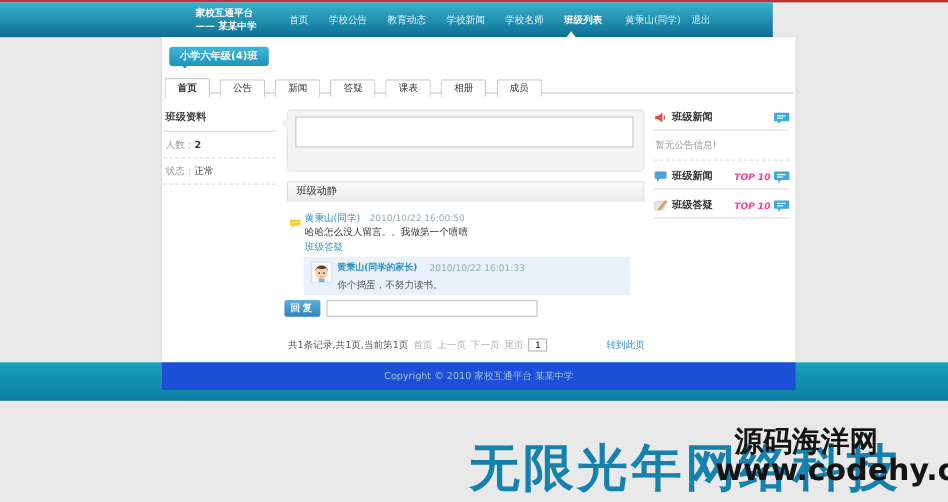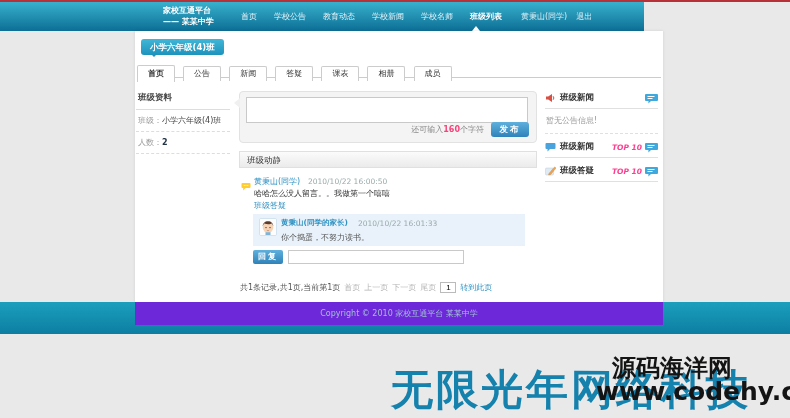--- a/index.html
+++ b/index.html
@@ -63,47 +63,47 @@
   .post-author{position:absolute;left:254px;top:176px;font-size:8px;color:#3192c2;z-index:2;cursor:pointer;}
   .post-time{position:absolute;left:308px;top:176.5px;font-size:7.5px;color:#9aa;z-index:2;}
   .post-content{position:absolute;left:254px;top:188px;font-size:8px;color:#333;z-index:2;}
   .post-toggle{position:absolute;left:254px;top:200px;font-size:8px;color:#3192c2;z-index:2;cursor:pointer;}
   .reply-card{position:absolute;left:253px;top:214px;width:272px;height:32px;background:#e9f2fa;z-index:2;}
   .reply-avatar{position:absolute;left:6px;top:4px;width:16px;height:16px;background:#fff;
     border:1px solid #d2e2ef;border-radius:2px;overflow:hidden;}
   .reply-author{position:absolute;left:28px;top:4px;font-size:7.5px;font-weight:bold;color:#3192c2;cursor:pointer;}
   .reply-time{position:absolute;left:105px;top:4.5px;font-size:7.5px;color:#9aa;}
   .reply-content{position:absolute;left:28px;top:18px;font-size:8px;color:#555;}
-  .reply-bar{position:absolute;left:253px;top:250px;height:14px;display:flex;align-items:center;gap:5px;z-index:2;}
+  .reply-bar{position:absolute;left:237px;top:250px;height:14px;display:flex;align-items:center;gap:5px;z-index:2;}
   .reply-btn{width:30px;height:14px;line-height:14px;text-align:center;
     background:linear-gradient(#5fb0dd,#2f82b9);border-radius:2px;color:#fff;font-size:8px;
     font-weight:bold;letter-spacing:2px;cursor:pointer;}
   .reply-input{width:170px;height:10px;border:1px solid #c9c9c9;font-size:8px;padding:1px 2px;outline:none;}
   
   .pagination{position:absolute;left:240px;top:282px;display:flex;align-items:center;gap:4px;
     font-size:8px;color:#555;z-index:2;white-space:nowrap;}
   .pg-link{color:#b5b5b5;cursor:default;}
   .pg-input{width:14px;height:9px;border:1px solid #bbb;font-size:8px;text-align:center;padding:0;outline:none;}
-  .pg-goto{color:#3192c2;cursor:pointer;}
+  .pg-goto{color:#3192c2;cursor:pointer;margin-left:45px;}
   
   .side-right{position:absolute;left:545px;top:88px;width:113px;z-index:2;}
   .sr-head{display:flex;align-items:center;height:20px;border-bottom:1px solid #e0e0e0;}
   .sr-icon{margin-right:4px;display:inline-flex;}
   .sr-title{font-size:8.5px;font-weight:bold;color:#333;white-space:nowrap;}
   .sr-top{margin-left:auto;margin-right:3px;font-size:7.5px;font-weight:bold;font-style:italic;
     color:#ff3e8f;white-space:nowrap;}
   .sr-more{margin-left:auto;display:inline-flex;cursor:pointer;}
   .sr-top + .sr-more{margin-left:0;}
   .sr-empty{font-size:8px;color:#999;padding:6px 0 7px 1px;border-bottom:1px dashed #e0e0e0;}
   .sr-gap{height:3px;}
   
   .footer-band{position:absolute;left:0;top:302px;width:790px;height:32px;
     background:linear-gradient(#1b9fbd,#0d7ea1);}
   .footer-bar{position:absolute;left:135px;top:302px;width:528px;height:23px;line-height:23px;
-    background:#6d28d9;color:#9fc2d1;font-size:8px;text-align:center;}
+    background:#1d4ed8;color:#9fc2d1;font-size:8px;text-align:center;}
   
   .wm-big{position:absolute;left:391px;top:362px;font-size:42px;font-weight:bold;color:#1581ad;
     letter-spacing:3px;white-space:nowrap;z-index:1;}
   .wm-site{position:absolute;left:612px;top:352px;font-size:24px;font-weight:bold;color:#141414;
     white-space:nowrap;z-index:2;}
   .wm-url{position:absolute;left:596px;top:377px;font-size:25px;font-weight:bold;color:#141414;
     white-space:nowrap;z-index:2;}
 </style>
 </head>
 <body>
@@ -140,34 +140,30 @@
   <span class="tab">新闻</span>
   <span class="tab">答疑</span>
   <span class="tab">课表</span>
   <span class="tab">相册</span>
   <span class="tab">成员</span>
 </div>
 
 <div class="side-left">
   <div class="side-title">班级资料</div>
   <div class="side-row">
-    <span>班级：</span><span class="val">小学六年级(4)班</span>
+    <span>人数：</span><span class="val strong">2</span>
   </div>
   <div class="side-row">
-    <span>人数：</span><span class="val strong">2</span>
+    <span>状态：</span><span class="val">正常</span>
   </div>
 </div>
 
 <div class="composer">
   <div class="composer-tail"></div>
   <textarea value="" style=""></textarea>
-  <div class="composer-bar">
-    <span class="counter"><span>还可输入</span><span class="num">160</span><span>个字符</span></span>
-    <span class="publish-btn">发布</span>
-  </div>
 </div>
 
 <div class="feed-title">班级动静</div>
 
 <span class="post-icon">
   <svg width="10" height="10" viewBox="0 0 10 10">
       <path d="M1.5 1h7a1 1 0 0 1 1 1v3a1 1 0 0 1-1 1H4.5L2.2 8.6V6H1.5a1 1 0 0 1-1-1V2a1 1 0 0 1 1-1z" fill="#ffcc33"></path>
       <circle cx="3.2" cy="3.5" r=".6" fill="#fff"></circle>
       <circle cx="5" cy="3.5" r=".6" fill="#fff"></circle>
       <circle cx="6.8" cy="3.5" r=".6" fill="#fff"></circle>

